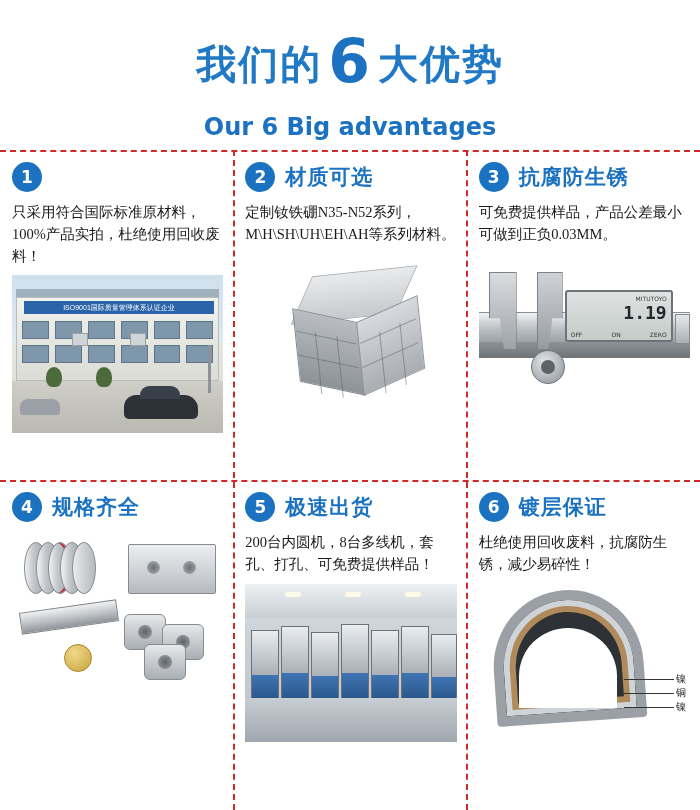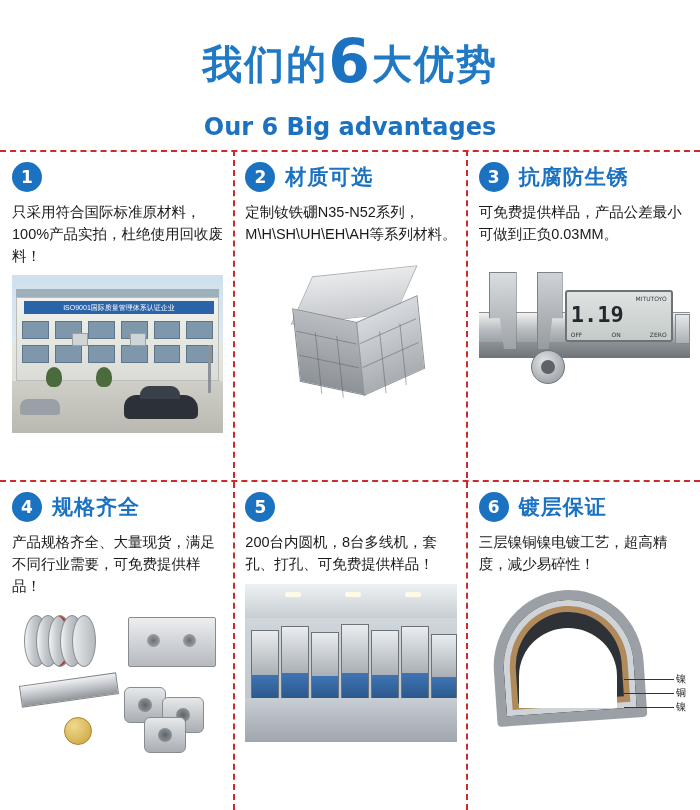--- a/index.html
+++ b/index.html
@@ -28,21 +28,21 @@
     flex-direction: column;
     align-items: center;
     justify-content: center;
     box-sizing: border-box;
     padding-top: 18px;
   }
   .title-cn {
     display: flex;
     align-items: baseline;
     justify-content: center;
-    gap: 0;
+    gap: 6px;
     font-weight: bold;
     color: #2079c4;
     letter-spacing: 2px;
   }
   .title-cn .t-part {
     font-size: 40px;
     line-height: 1;
   }
   .title-cn .t-num {
     font-size: 60px;
@@ -120,20 +120,21 @@
     font-size: 21px;
     font-weight: bold;
     color: #1b72c0;
     letter-spacing: 1px;
   }
   .cell-desc {
     font-size: 14.5px;
     line-height: 1.5;
     color: #1a1a1a;
     margin: 0 0 8px 0;
+    font-family: Liberation Serif, serif;
   }
 
   .figure {
     position: relative;
     width: 100%;
     height: 158px;
     overflow: hidden;
   }
 
   
@@ -320,23 +321,23 @@
     box-sizing: border-box;
     padding: 3px 4px;
   }
   .cal .screen .brand {
     font-size: 6px;
     color: #3a3f44;
     text-align: right;
     font-family: "DejaVu Sans", sans-serif;
   }
   .cal .screen .value {
-    font-size: 22px;
+    font-size: 18px;
     font-weight: bold;
-    text-align: left;
+    text-align: right;
     color: #23282c;
     font-family: "DejaVu Sans Mono", monospace;
     line-height: 1;
     margin-top: 2px;
   }
   .cal .screen .btns {
     position: absolute;
     left: 4px; right: 4px;
     bottom: 2px;
     display: flex;
@@ -640,21 +641,20 @@
           </div>
         </div>
       </div>
     </div>
 
     <div class="cell">
       <div class="cell-head">
         <div class="badge">4</div>
         <div class="cell-title">规格齐全</div>
       </div>
-      <p class="cell-desc">产品规格齐全、大量现货，满足不同行业需要，可免费提供样品！</p>
       <div class="figure">
         <div class="mags">
           <div class="disc-stack">
             <div class="disc d1"></div>
             <div class="disc d2"></div>
             <div class="disc d3 red"></div>
             <div class="disc d4"></div>
             <div class="disc d5"></div>
           </div>
           <div class="bar-mag"></div>
@@ -666,20 +666,21 @@
           <div class="ring-mag r2"></div>
           <div class="ring-mag r3"></div>
           <div class="coin"></div>
         </div>
       </div>
     </div>
 
     <div class="cell">
       <div class="cell-head">
         <div class="badge">5</div>
+        <div class="cell-title">极速出货</div>
       </div>
       <p class="cell-desc">200台内圆机，8台多线机，套孔、打孔、可免费提供样品！</p>
       <div class="figure">
         <div class="shop">
           <div class="ceil"></div>
           <div class="lamp l1"></div>
           <div class="lamp l2"></div>
           <div class="lamp l3"></div>
           <div class="mach" style="left:6px;width:26px;height:74px;">
             <div class="blue"></div>
@@ -705,21 +706,21 @@
           <div class="floor"></div>
         </div>
       </div>
     </div>
 
     <div class="cell">
       <div class="cell-head">
         <div class="badge">6</div>
         <div class="cell-title">镀层保证</div>
       </div>
-      <p class="cell-desc">三层镍铜镍电镀工艺，超高精度，减少易碎性！</p>
+      <p class="cell-desc">杜绝使用回收废料，抗腐防生锈，减少易碎性！</p>
       <div class="figure">
         <div class="coat">
           <div class="arc"></div>
           <div class="inner"></div>
           <div class="legend">
             <div class="row a"><span class="ln"></span><span>镍</span></div>
             <div class="row b"><span class="ln"></span><span>铜</span></div>
             <div class="row c"><span class="ln"></span><span>镍</span></div>
           </div>
         </div>

